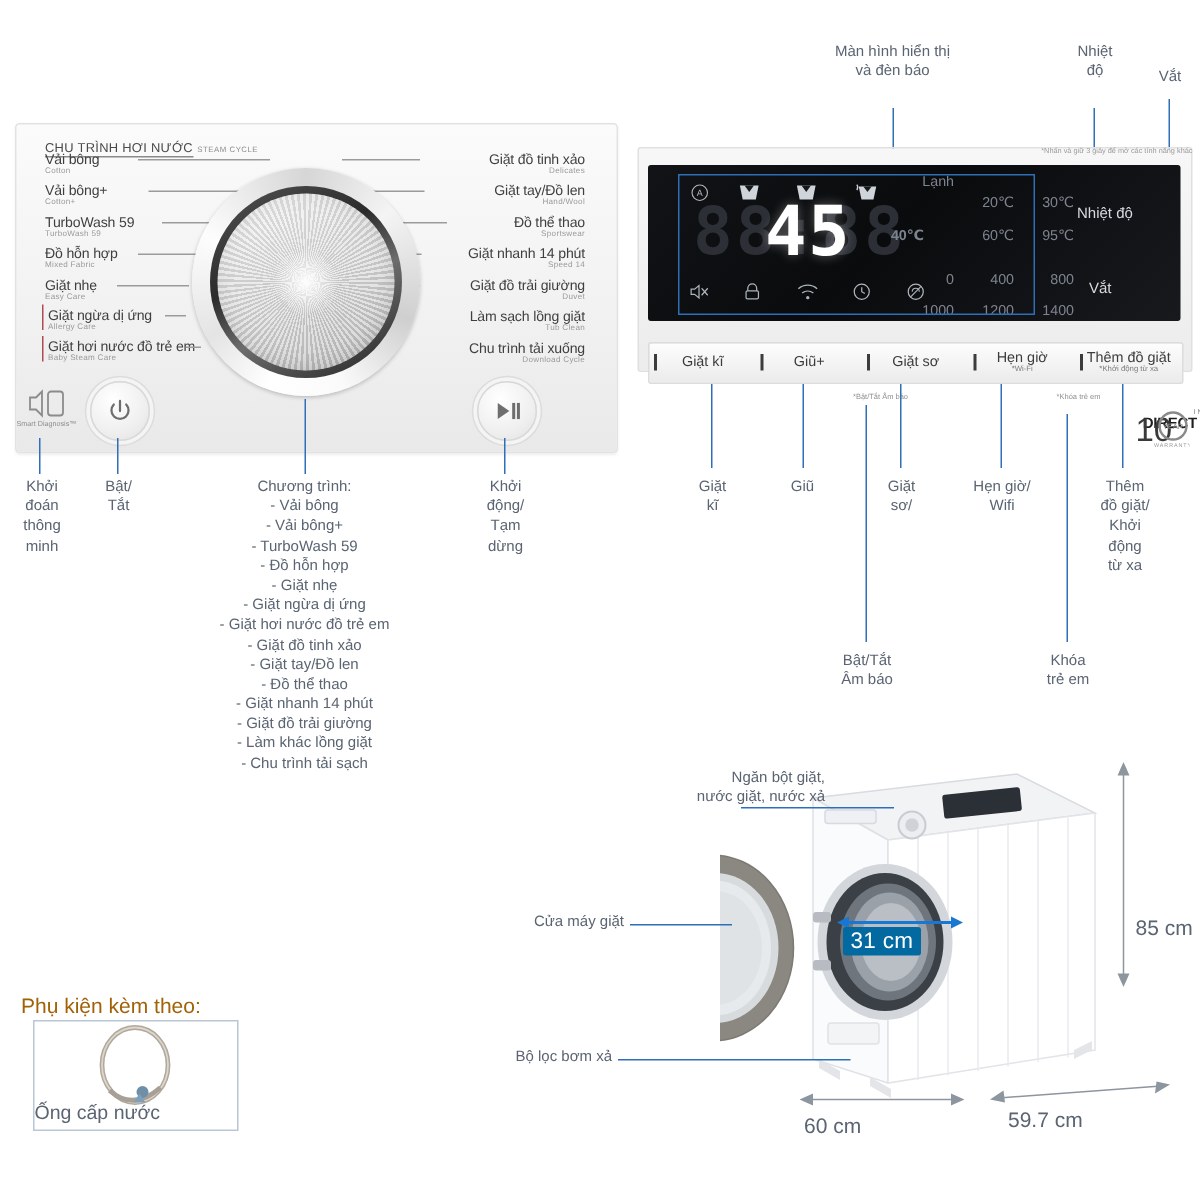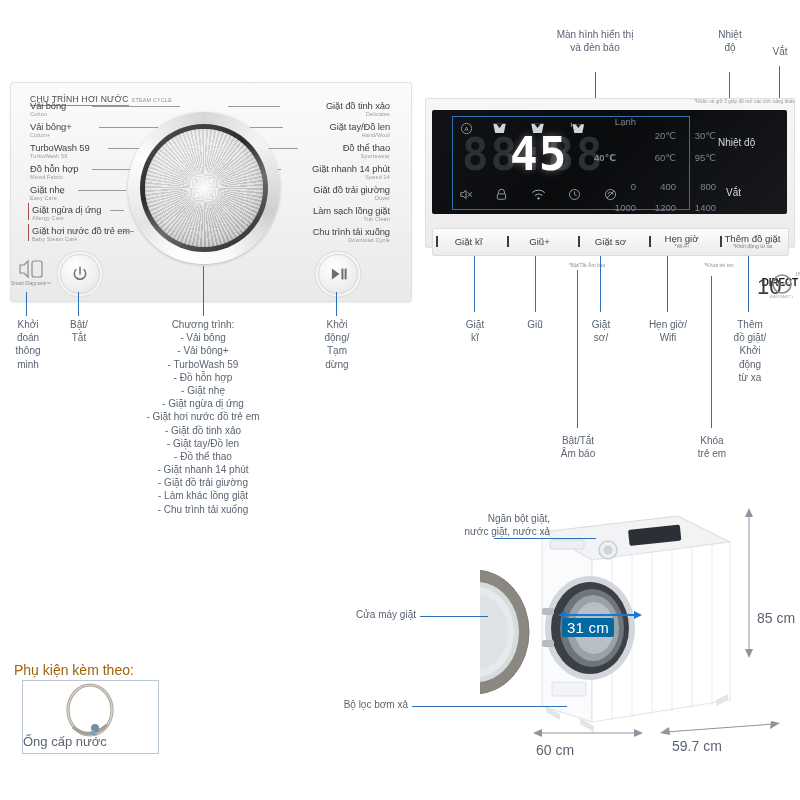--- a/index.html
+++ b/index.html
@@ -390,21 +390,21 @@
   <div>- Đồ hỗn hợp</div>
   <div>- Giặt nhẹ</div>
   <div>- Giặt ngừa dị ứng</div>
   <div>- Giặt hơi nước đồ trẻ em</div>
   <div>- Giặt đồ tinh xảo</div>
   <div>- Giặt tay/Đồ len</div>
   <div>- Đồ thể thao</div>
   <div>- Giặt nhanh 14 phút</div>
   <div>- Giặt đồ trải giường</div>
   <div>- Làm khác lồng giặt</div>
-  <div>- Chu trình tải xuống</div>
+  <div>- Chu trình tải sạch</div>
 </div>
 
 <div class="cline vline" style="left:336px;top:292px;height:24px;"></div>
 <div class="abs cal" style="left:306px;top:318px;width:62px;white-space:pre-line;">Khởi
 động/
 Tạm
 dừng</div>
 
 <div class="cline vline" style="left:474px;top:256px;height:56px;"></div>
 <div class="abs cal" style="left:450px;top:318px;width:50px;white-space:pre-line;">Giặt

